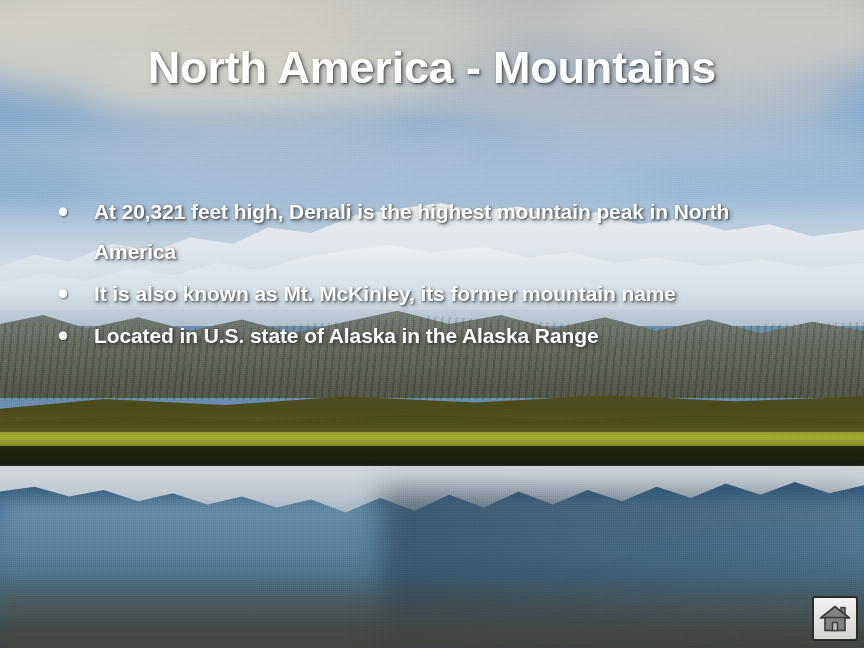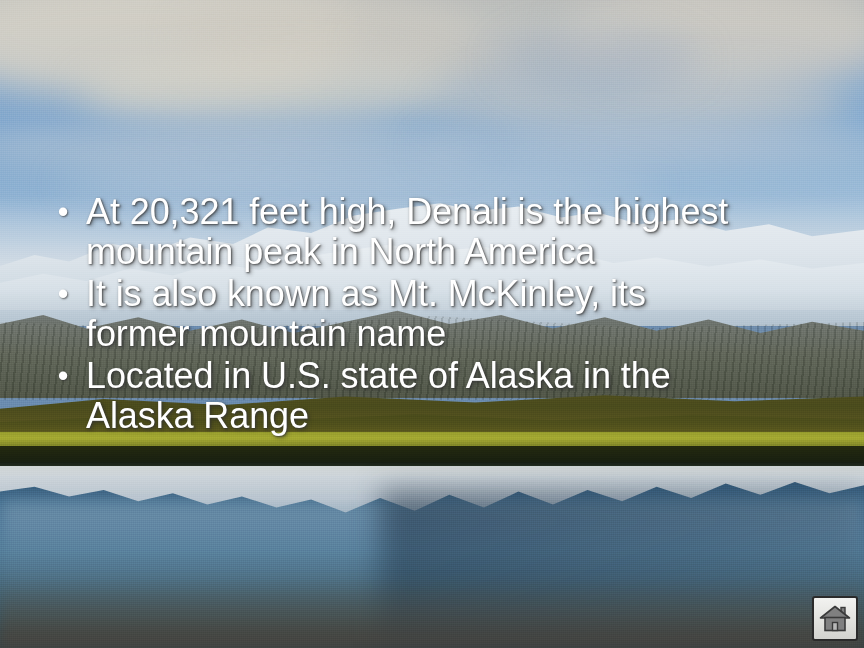--- a/index.html
+++ b/index.html
@@ -204,27 +204,28 @@
     flex: 0 0 auto;
     width: 28px;
     color: #ffffff;
     font-size: 29px;
     line-height: 40px;
     font-weight: bold;
     text-shadow: 1px 1px 2px rgba(50,50,50,0.7);
   }
   .bullet .btext {
     color: #ffffff;
-    font-size: 36px;
+    font-size: 21px;
     line-height: 40px;
-    font-weight: normal;
+    font-weight: bold;
     letter-spacing: -0.1px;
     text-shadow:
       1px 1px 2px rgba(55,55,55,0.8),
       2px 2px 4px rgba(35,35,35,0.45);
+    margin-left: 8px;
   }
 
   
   .home-btn {
     position: absolute;
     left: 812px; top: 596px;
     width: 46px; height: 45px;
     background: linear-gradient(180deg, #f2f2f0 0%, #e2e2de 55%, #d3d3cf 100%);
     border: 2px solid #2b2b2b;
     border-radius: 3px;
@@ -264,20 +265,21 @@
     <div class="shoreline"></div>
     <div class="water"></div>
     <div class="refl-dark"></div>
     <div class="refl"></div>
     <div class="refl-haze"></div>
     <div class="water-shadow"></div>
     <div class="water-bottom-warm"></div>
     <div class="grain"></div>
   </div>
 
+  <div class="title">North America - Mountains</div>
 
   <div class="bullets">
 
     <div class="bullet">
       <span class="dot">•</span>
       <span class="btext">At 20,321 feet high, Denali is the highest mountain peak in North America</span>
     </div>
 
     <div class="bullet">
       <span class="dot">•</span>

